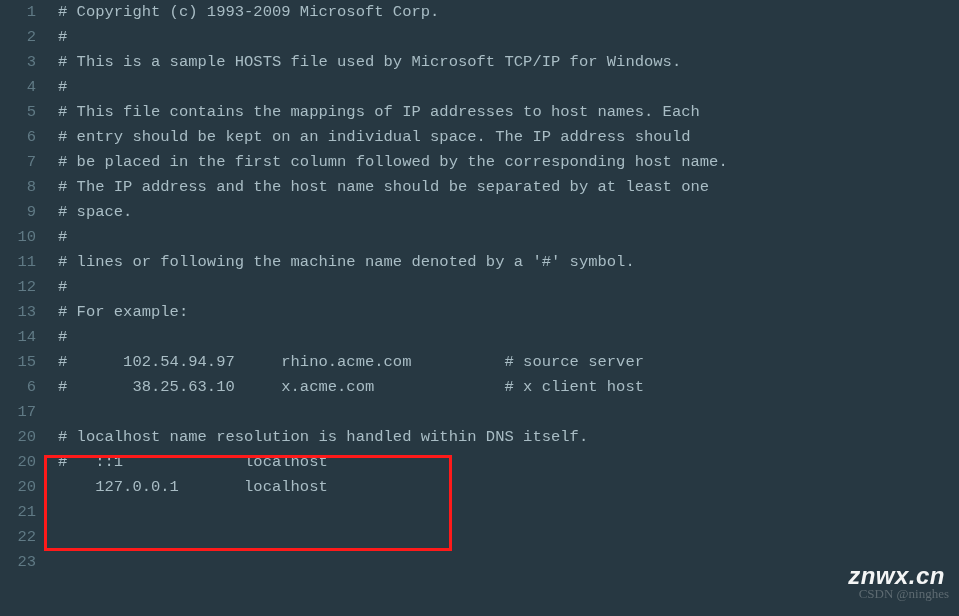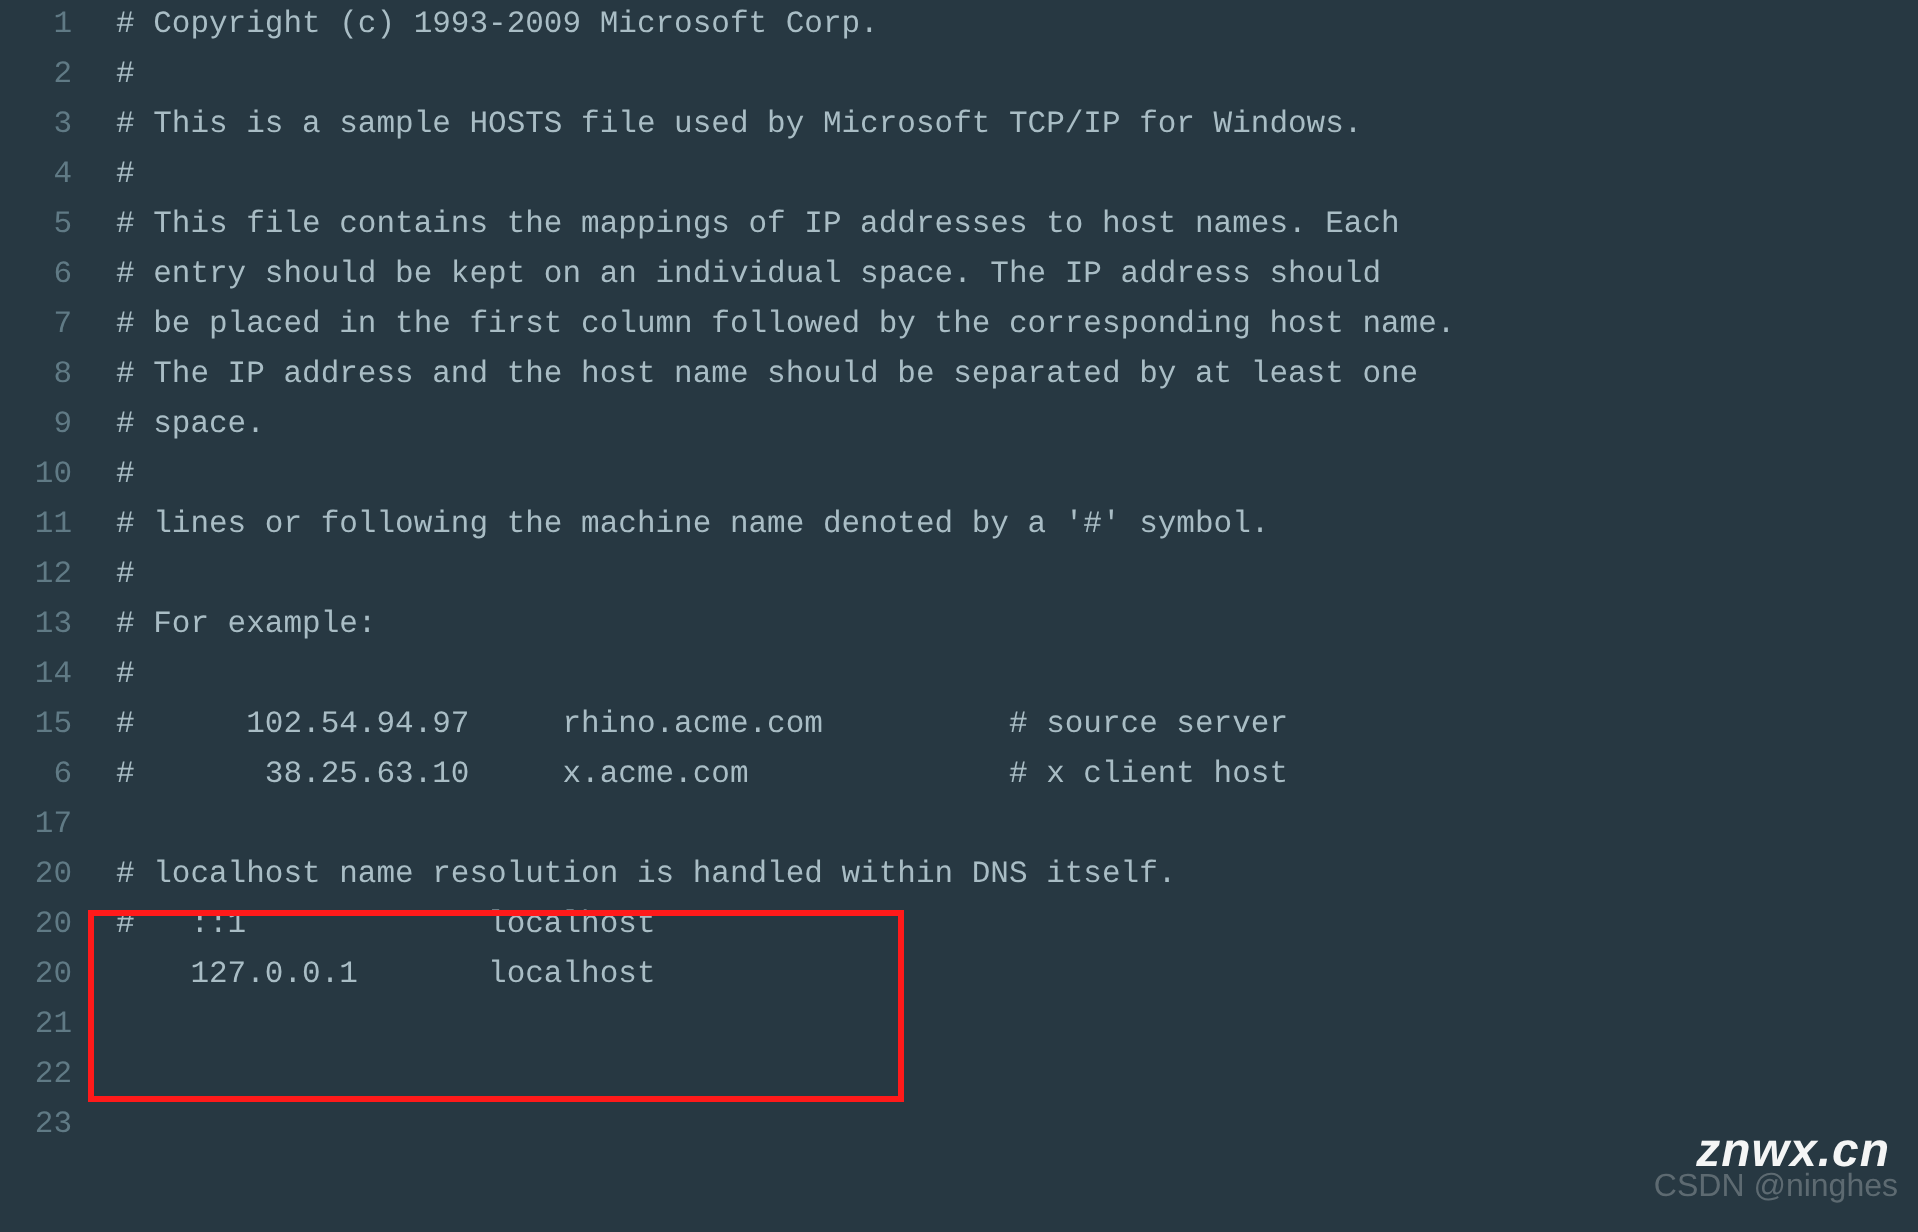--- a/index.html
+++ b/index.html
@@ -64,22 +64,22 @@
       font-size: 24px;
       font-weight: bold;
       font-style: italic;
       letter-spacing: 0.5px;
     }
     .watermark2 {
       position: absolute;
       right: 10px;
       bottom: 10px;
       color: rgba(130,140,145,0.6);
-      font-family: Liberation Sans, sans-serif;
-      font-size: 16px;
+      font-family: Liberation Serif, serif;
+      font-size: 13px;
     }
   </style>
 </head>
 <body>
 
 <div class="editor">
   <div class="gutter">
     <div class="ln">1</div>
     <div class="ln">2</div>
     <div class="ln">3</div>

